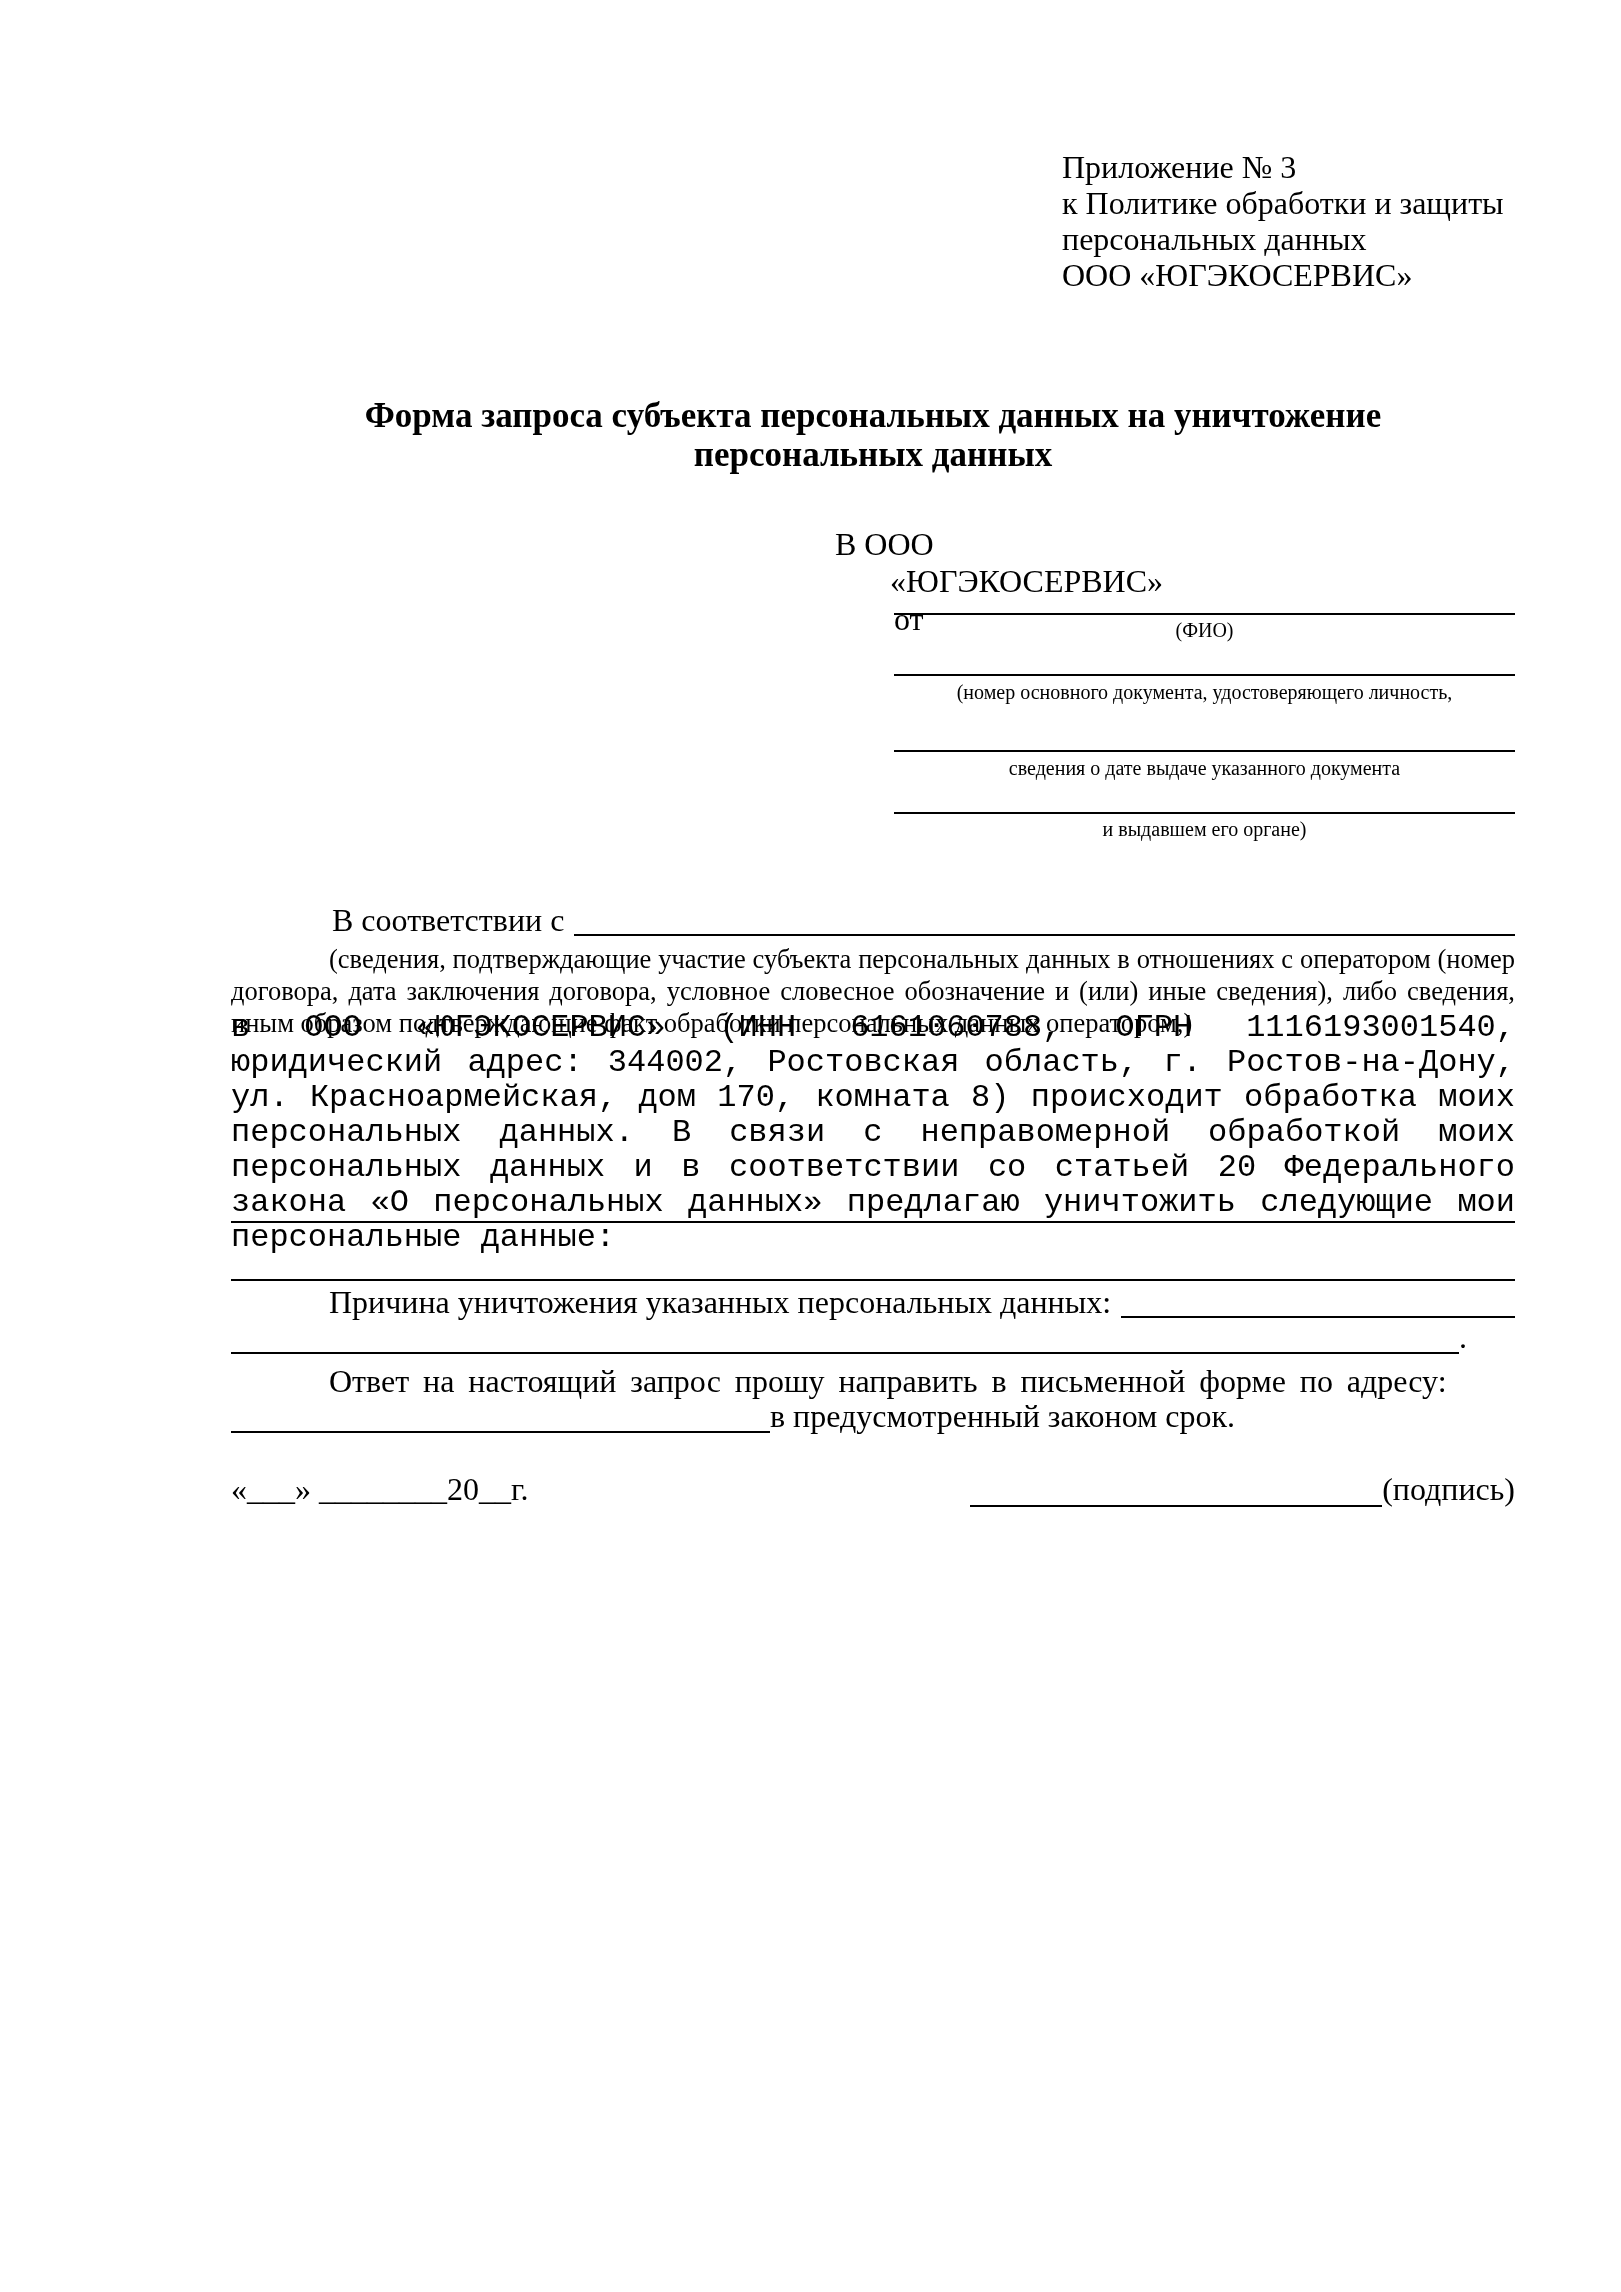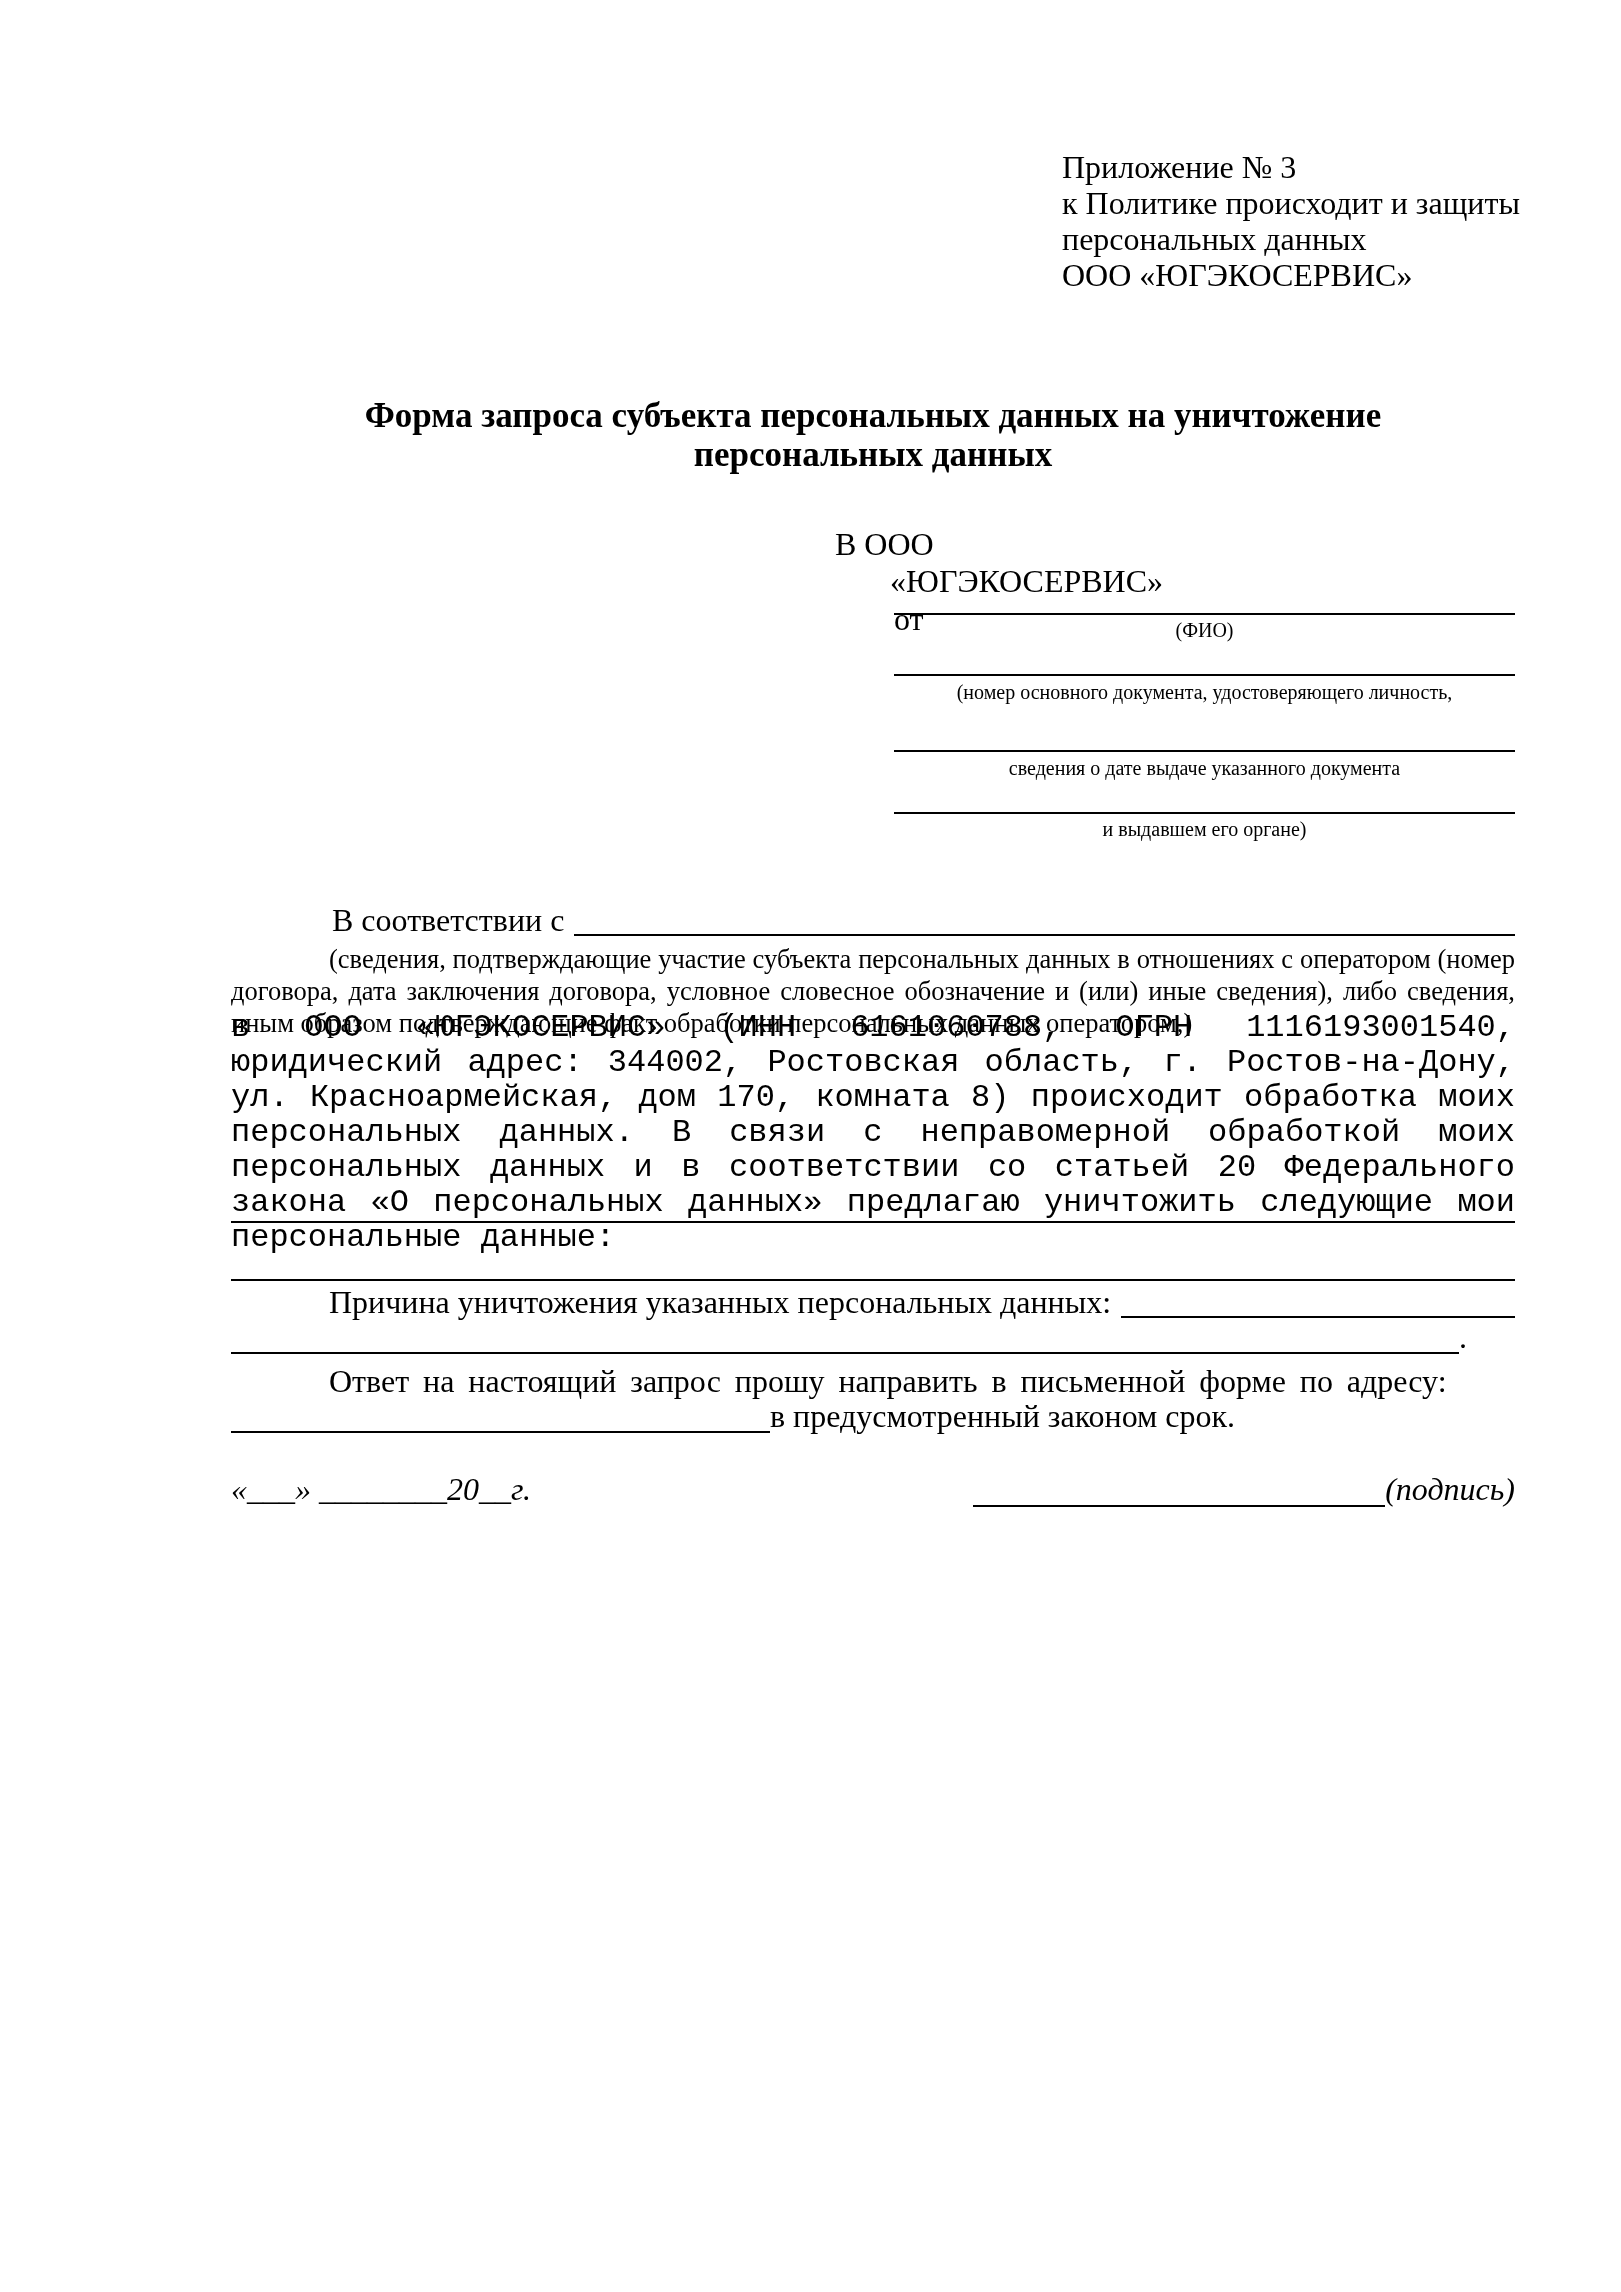--- a/index.html
+++ b/index.html
@@ -165,38 +165,37 @@
 
   .signature-row {
     left: 231px;
     top: 1472px;
     width: 1284px;
     display: flex;
     justify-content: space-between;
     align-items: flex-end;
     font-size: 32px;
     line-height: 35px;
-    font-style: italic;
   }
   .sig-right { display: flex; align-items: flex-end; }
   .sig-blank {
     width: 412px;
     height: 33px;
     border-bottom: 2.9px solid #000;
   }
   .nowrap { white-space: nowrap; }
 </style>
 </head>
 <body>
 
 <div class="page">
 
   <div class="abs header-block">
     <div>Приложение № 3</div>
-    <div>к Политике происходит и защиты</div>
+    <div>к Политике обработки и защиты</div>
     <div>персональных данных</div>
     <div>ООО «ЮГЭКОСЕРВИС»</div>
   </div>
 
   <div class="abs doc-title">
     <div>Форма запроса субъекта персональных данных на уничтожение</div>
     <div>персональных данных</div>
   </div>
 
   <div class="abs addr-line addr-1">В ООО</div>

